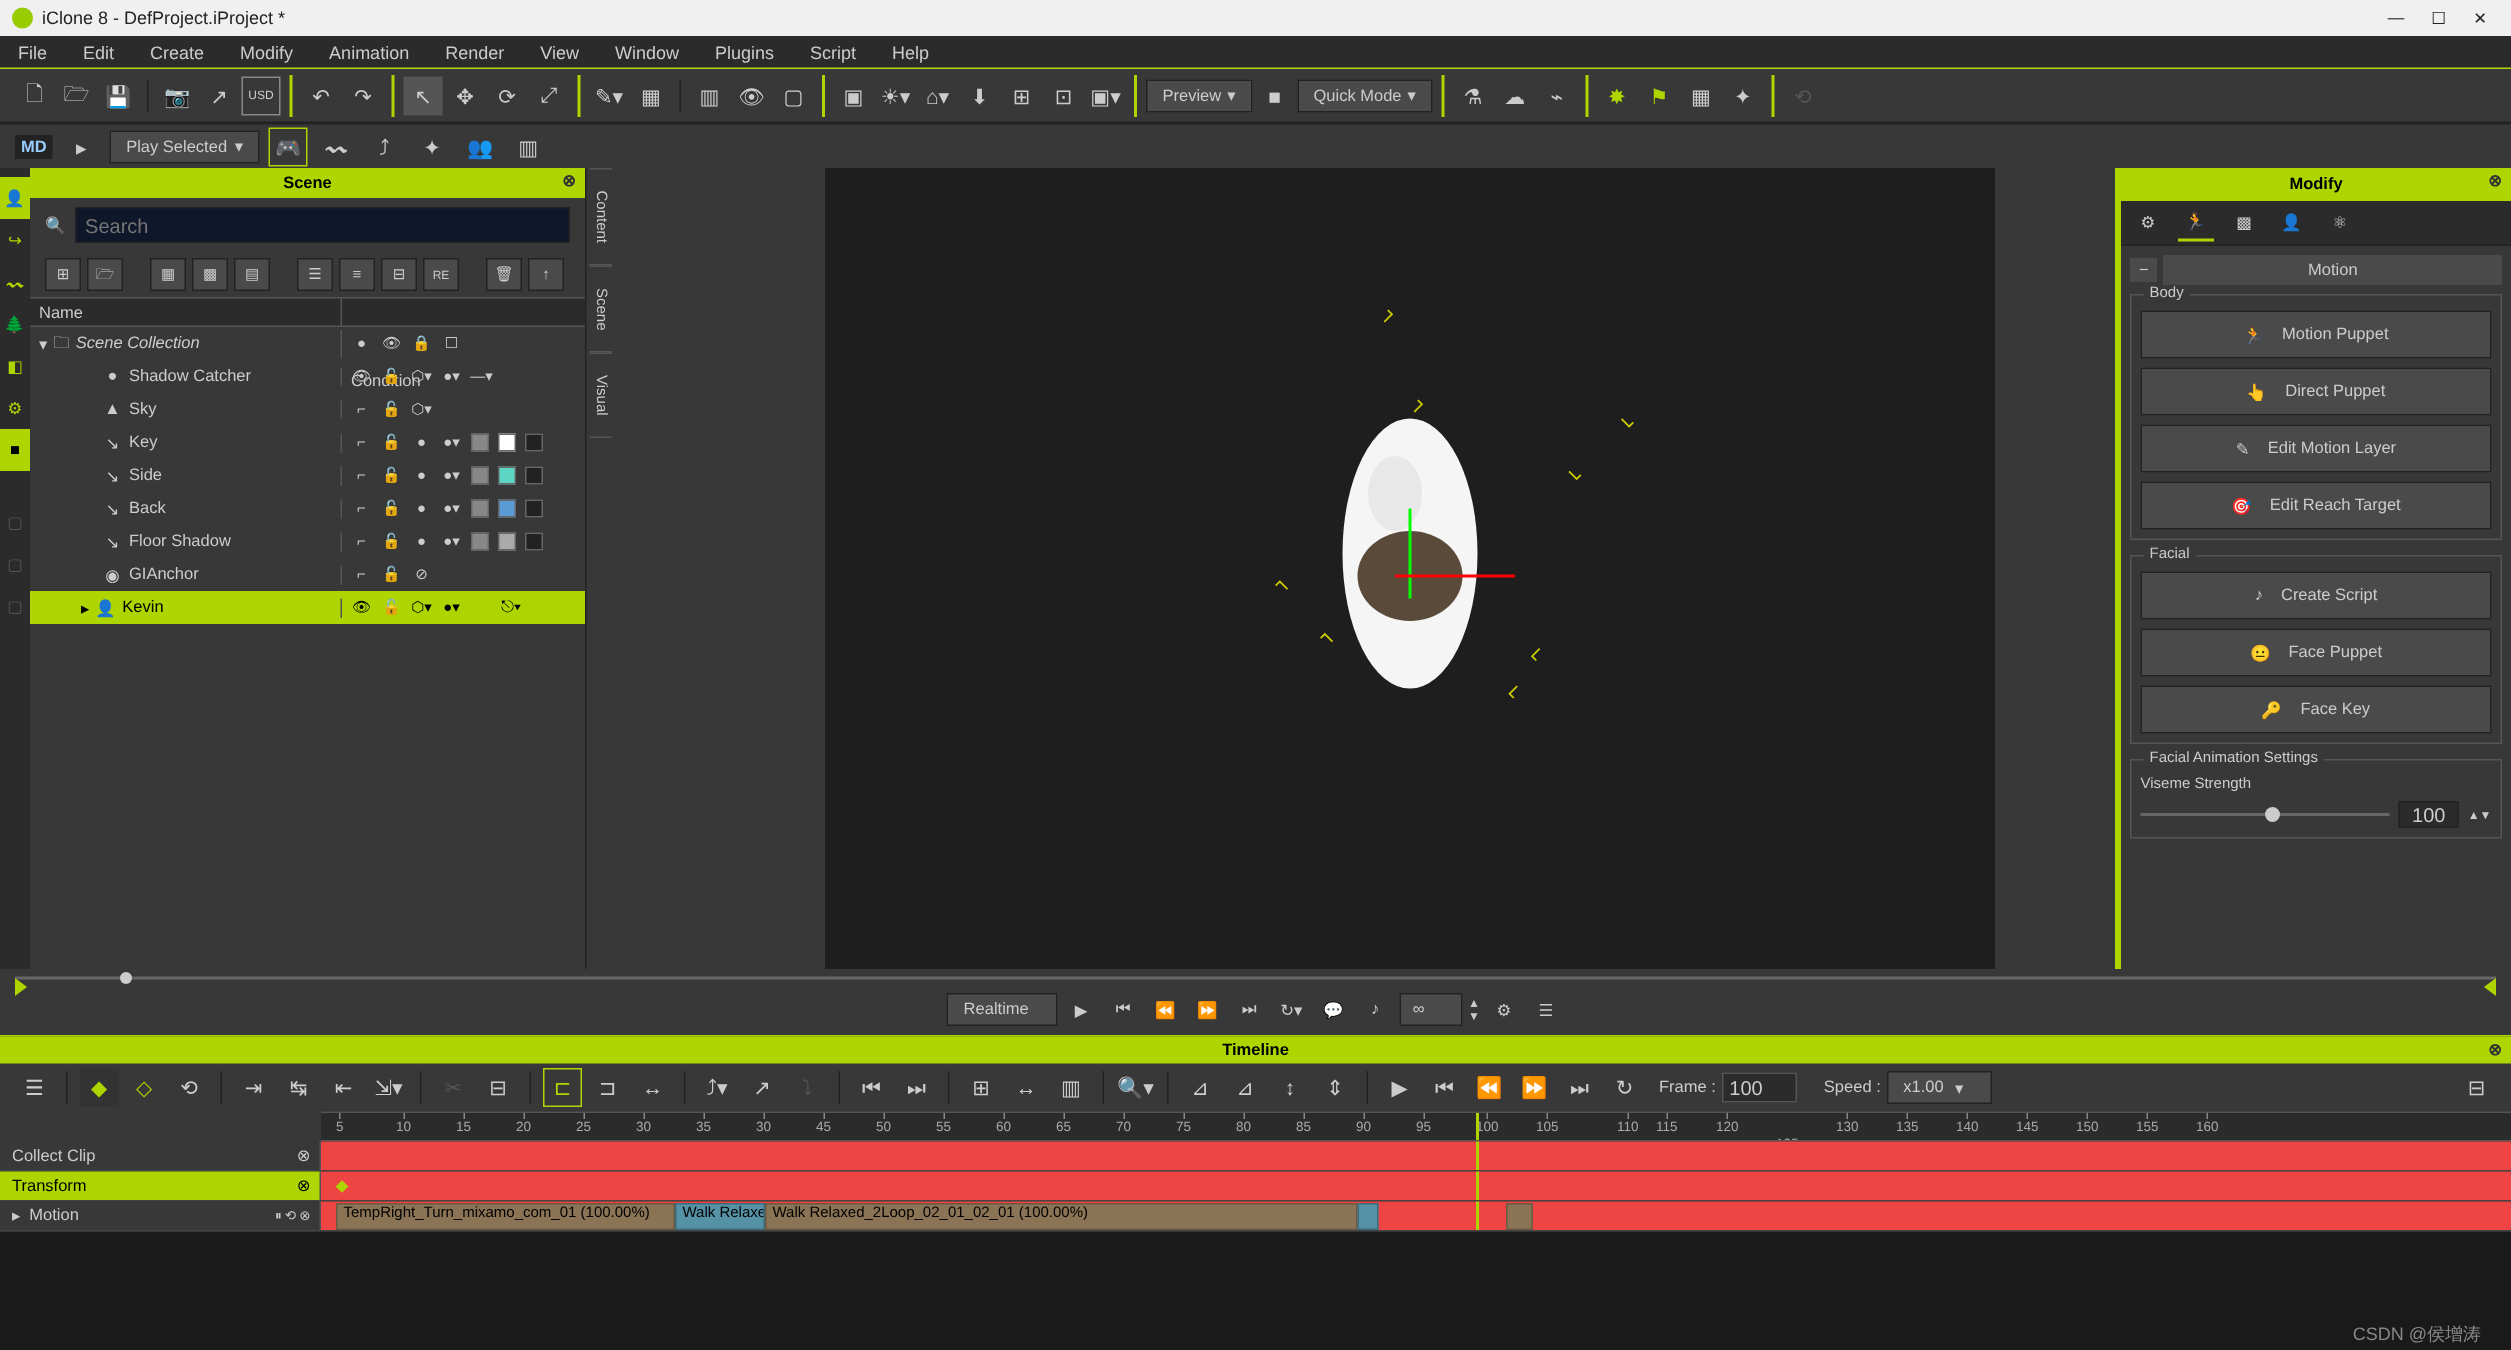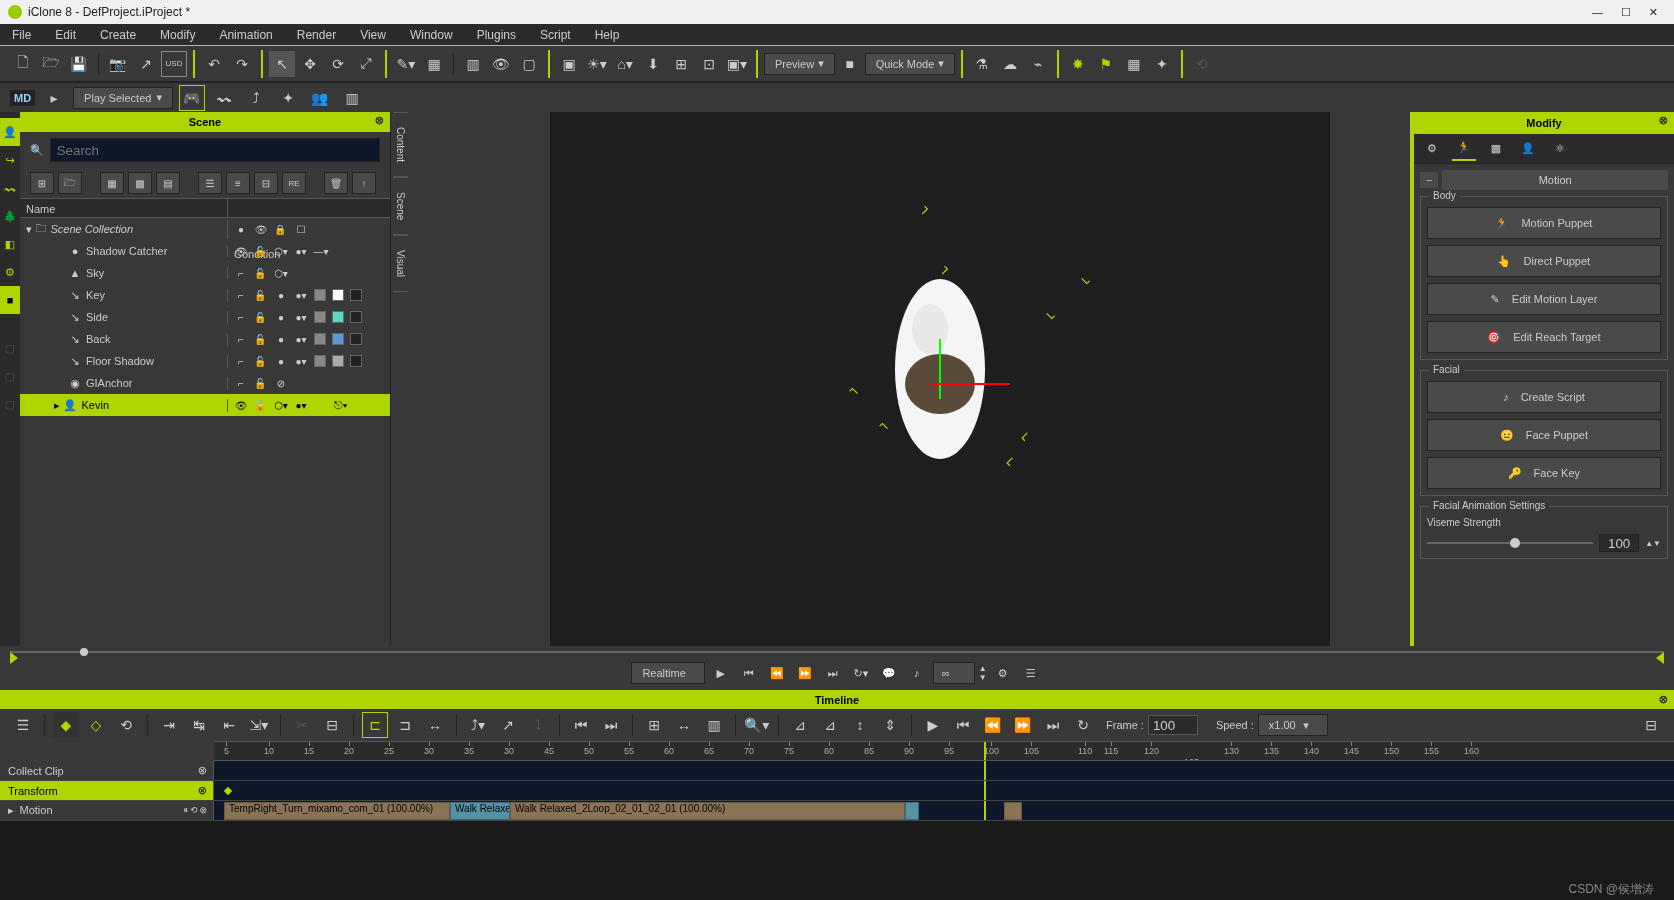--- a/index.html
+++ b/index.html
@@ -65,21 +65,21 @@
 .pc-btn { width: 24px; height: 22px; display: flex; align-items: center; justify-content: center; cursor: pointer; }
 .dropdown { background: #4a4a4a; border: 1px solid #222; height: 22px; padding: 0 18px 0 10px; display: flex; align-items: center; }
 .timeline-panel { background: #383838; border-top: 1px solid #aed500; }
 .timeline-header { height: 18px; background: #aed500; color: #000; display: flex; align-items: center; justify-content: center; font-weight: bold; position: relative; }
 .timeline-toolbar { height: 32px; display: flex; align-items: center; padding: 0 10px; gap: 4px; }
 .timeline-ruler { height: 20px; background: #2b2b2b; position: relative; margin-left: 214px; border-top: 1px solid #555; border-bottom: 1px solid #555; overflow: hidden; }
 .timeline-tracks { background: #2b2b2b; }
 .tl-track { height: 20px; display: flex; border-bottom: 1px solid #444; }
 .tl-track-label { width: 214px; padding-left: 8px; display: flex; align-items: center; gap: 6px; background: #383838; border-right: 1px solid #555; justify-content: space-between; padding-right: 6px; }
 .tl-track.selected .tl-track-label { background: #aed500; color: #000; }
-.tl-track-content { flex: 1; position: relative; background: #0f172a; }
+.tl-track-content { flex: 1; position: relative; background: #ef4444; }
 .clip { position: absolute; height: 18px; top: 1px; background: #5692a5; border: 1px solid #3a6b7a; font-size: 10px; color: #000; padding: 0 4px; overflow: hidden; white-space: nowrap; }
 .clip.brown { background: #8b7355; border-color: #6b5a42; }
 .watermark { position: absolute; right: 20px; bottom: 2px; font-size: 12px; color: #888; }
 .ruler-tick { position: absolute; top: 0; height: 100%; display: flex; flex-direction: column; align-items: center; font-size: 9px; color: #aaa; }
 .ruler-cursor { position: absolute; width: 2px; background: #aed500; height: 100%; top: 0; }
 .viewport-marker { position: absolute; color: #cccc00; font-size: 16px; }
 .tri-left { position: absolute; left: 0; bottom: -6px; width: 0; height: 0; border-left: 8px solid #aed500; border-top: 6px solid transparent; border-bottom: 6px solid transparent; }
 .tri-right { position: absolute; right: 0; bottom: -6px; width: 0; height: 0; border-right: 8px solid #aed500; border-top: 6px solid transparent; border-bottom: 6px solid transparent; }
 .kf { position: absolute; width: 6px; height: 6px; background: #aaa; transform: rotate(45deg); top: 7px; }
 .kf.g { background: #aed500; }

